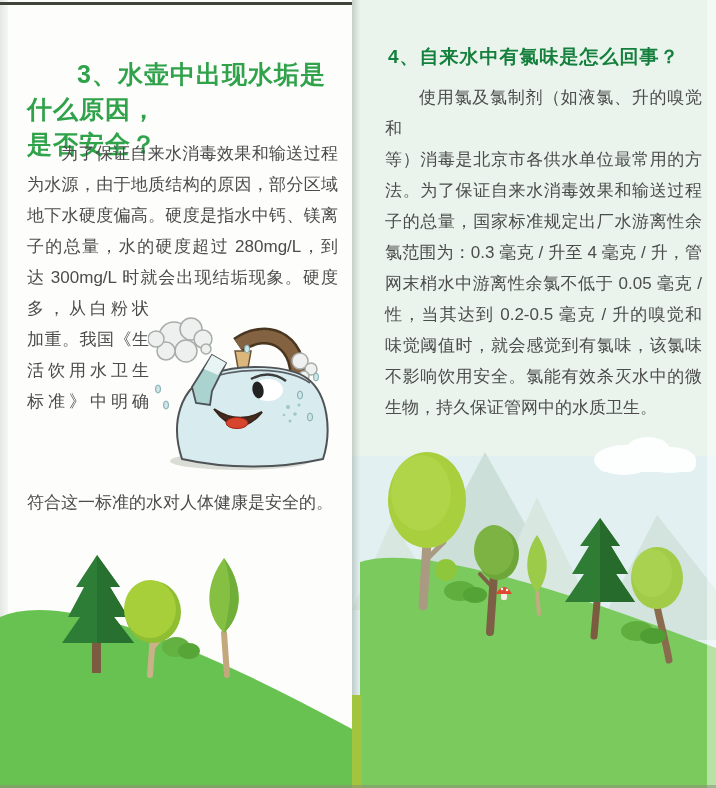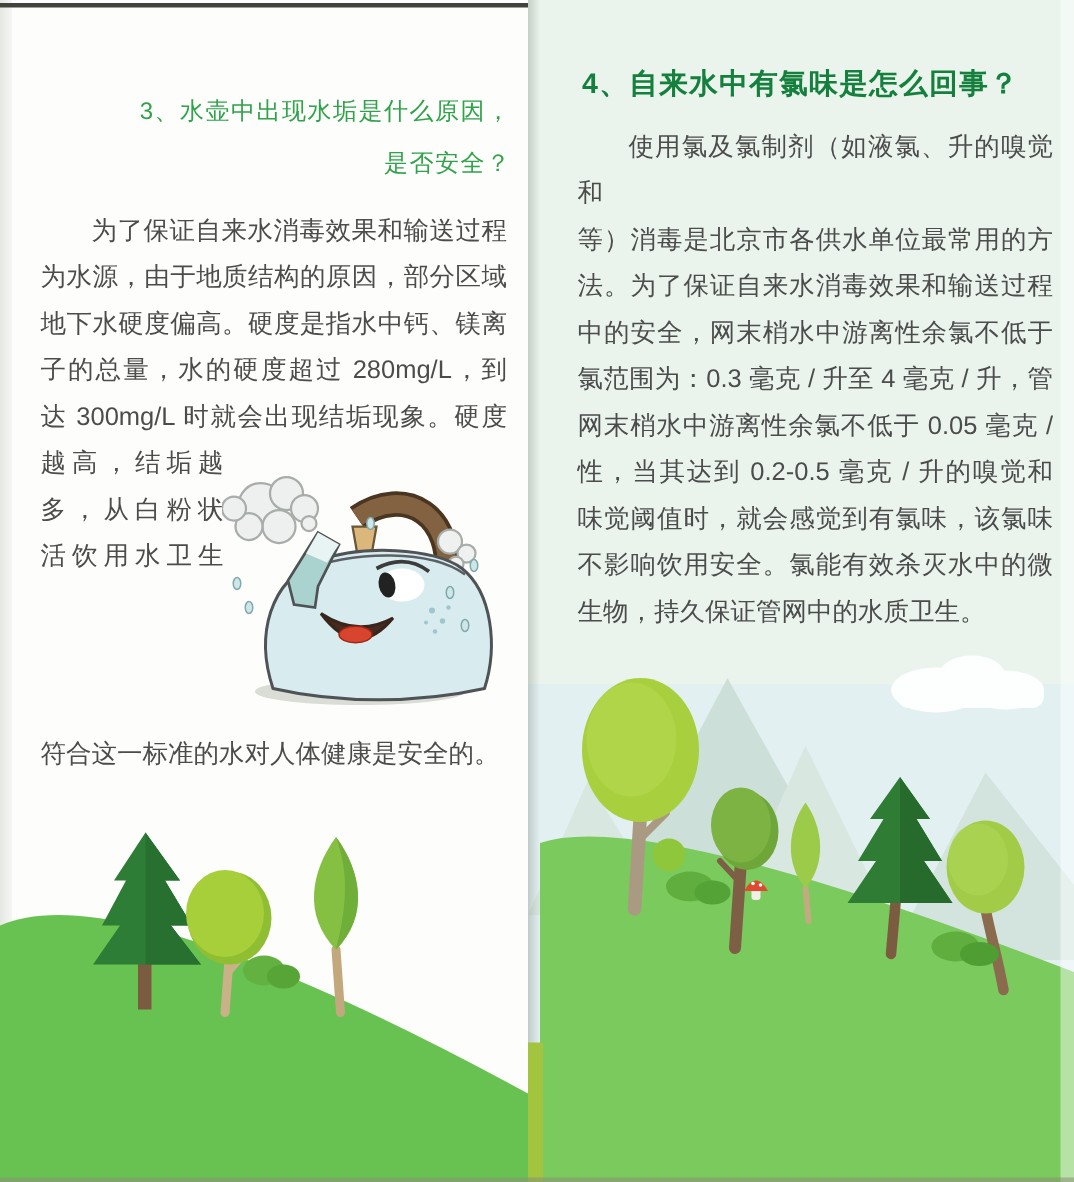--- a/index.html
+++ b/index.html
@@ -19,22 +19,22 @@
   .panel-left .left-sliver{
     position:absolute;left:0;top:0;width:8px;height:100%;
     background:linear-gradient(to right,#e4e7e2,#f6f7f4);
   }
   .top-edge{
     position:absolute;left:0;top:2px;width:352px;height:3px;
     background:#41443b;z-index:3;
   }
   .l-title{
     position:absolute;left:27px;top:57px;width:314px;
-    font-size:16px;line-height:35px;font-weight:normal;
-    color:#2fa24a;letter-spacing:1px;text-align:right;
+    font-size:25px;line-height:35px;font-weight:bold;
+    color:#2fa24a;letter-spacing:1px;
   }
   .l-title .t-line.first{text-indent:2em;}
   .body-block{
     position:absolute;color:#4c4c4c;font-size:17px;line-height:31px;
   }
   .body-block .line{text-align:justify;text-align-last:justify;}
   .body-block.natural-last .line:last-child{text-align-last:left;}
   .body-block.indent-first .line.first{text-indent:2em;}
   .l-body-top{left:27px;top:138px;width:311px;}
   .l-body-narrow{left:27px;top:293px;width:122px;}
@@ -86,23 +86,24 @@
     </div>
 
     <div class="body-block l-body-top indent-first">
         <div class="line first">为了保证自来水消毒效果和输送过程</div>
         <div class="line">为水源，由于地质结构的原因，部分区域</div>
         <div class="line">地下水硬度偏高。硬度是指水中钙、镁离</div>
         <div class="line">子的总量，水的硬度超过 280mg/L，到</div>
         <div class="line">达 300mg/L 时就会出现结垢现象。硬度</div>
       </div>
     <div class="body-block l-body-narrow">
-        <div class="line first">越高，结垢越</div>
         <div class="line">多，从白粉状</div>
+        <div class="line">加重。我国《生</div>
         <div class="line">活饮用水卫生</div>
+        <div class="line">标准》中明确</div>
       </div>
     <div class="body-block l-body-bottom natural-last">
         <div class="line">符合这一标准的水对人体健康是安全的。</div>
       </div>
 
     <div class="kettle-fig">
       <svg width="198" height="172" viewBox="0 0 198 172">
         <ellipse cx="92" cy="150" rx="70" ry="9" fill="#dadcd6"></ellipse>
 
         <path d="M90,34 C122,12 156,32 149,78" fill="none" stroke="#4a3520" stroke-width="17"></path>
@@ -188,21 +189,21 @@
 
   <div class="panel-right">
     <div class="fold-shadow"></div>
     <div class="right-light"></div>
 
     <div class="r-title">4、自来水中有氯味是怎么回事？</div>
     <div class="body-block r-body indent-first natural-last">
         <div class="line first">使用氯及氯制剂（如液氯、升的嗅觉和</div>
         <div class="line">等）消毒是北京市各供水单位最常用的方</div>
         <div class="line">法。为了保证自来水消毒效果和输送过程</div>
-        <div class="line">中的安全，网末梢水中游离性余氯不低于</div>
+        <div class="line">子的总量，国家标准规定出厂水游离性余</div>
         <div class="line">氯范围为：0.3 毫克 / 升至 4 毫克 / 升，管</div>
         <div class="line">网末梢水中游离性余氯不低于 0.05 毫克 /</div>
         <div class="line">性，当其达到 0.2-0.5 毫克 / 升的嗅觉和</div>
         <div class="line">味觉阈值时，就会感觉到有氯味，该氯味</div>
         <div class="line">不影响饮用安全。氯能有效杀灭水中的微</div>
         <div class="line">生物，持久保证管网中的水质卫生。</div>
       </div>
 
     <svg class="scene-right" viewBox="0 0 364 358">
       <rect x="0" y="0" width="364" height="358" fill="#e3f0f2"></rect>

